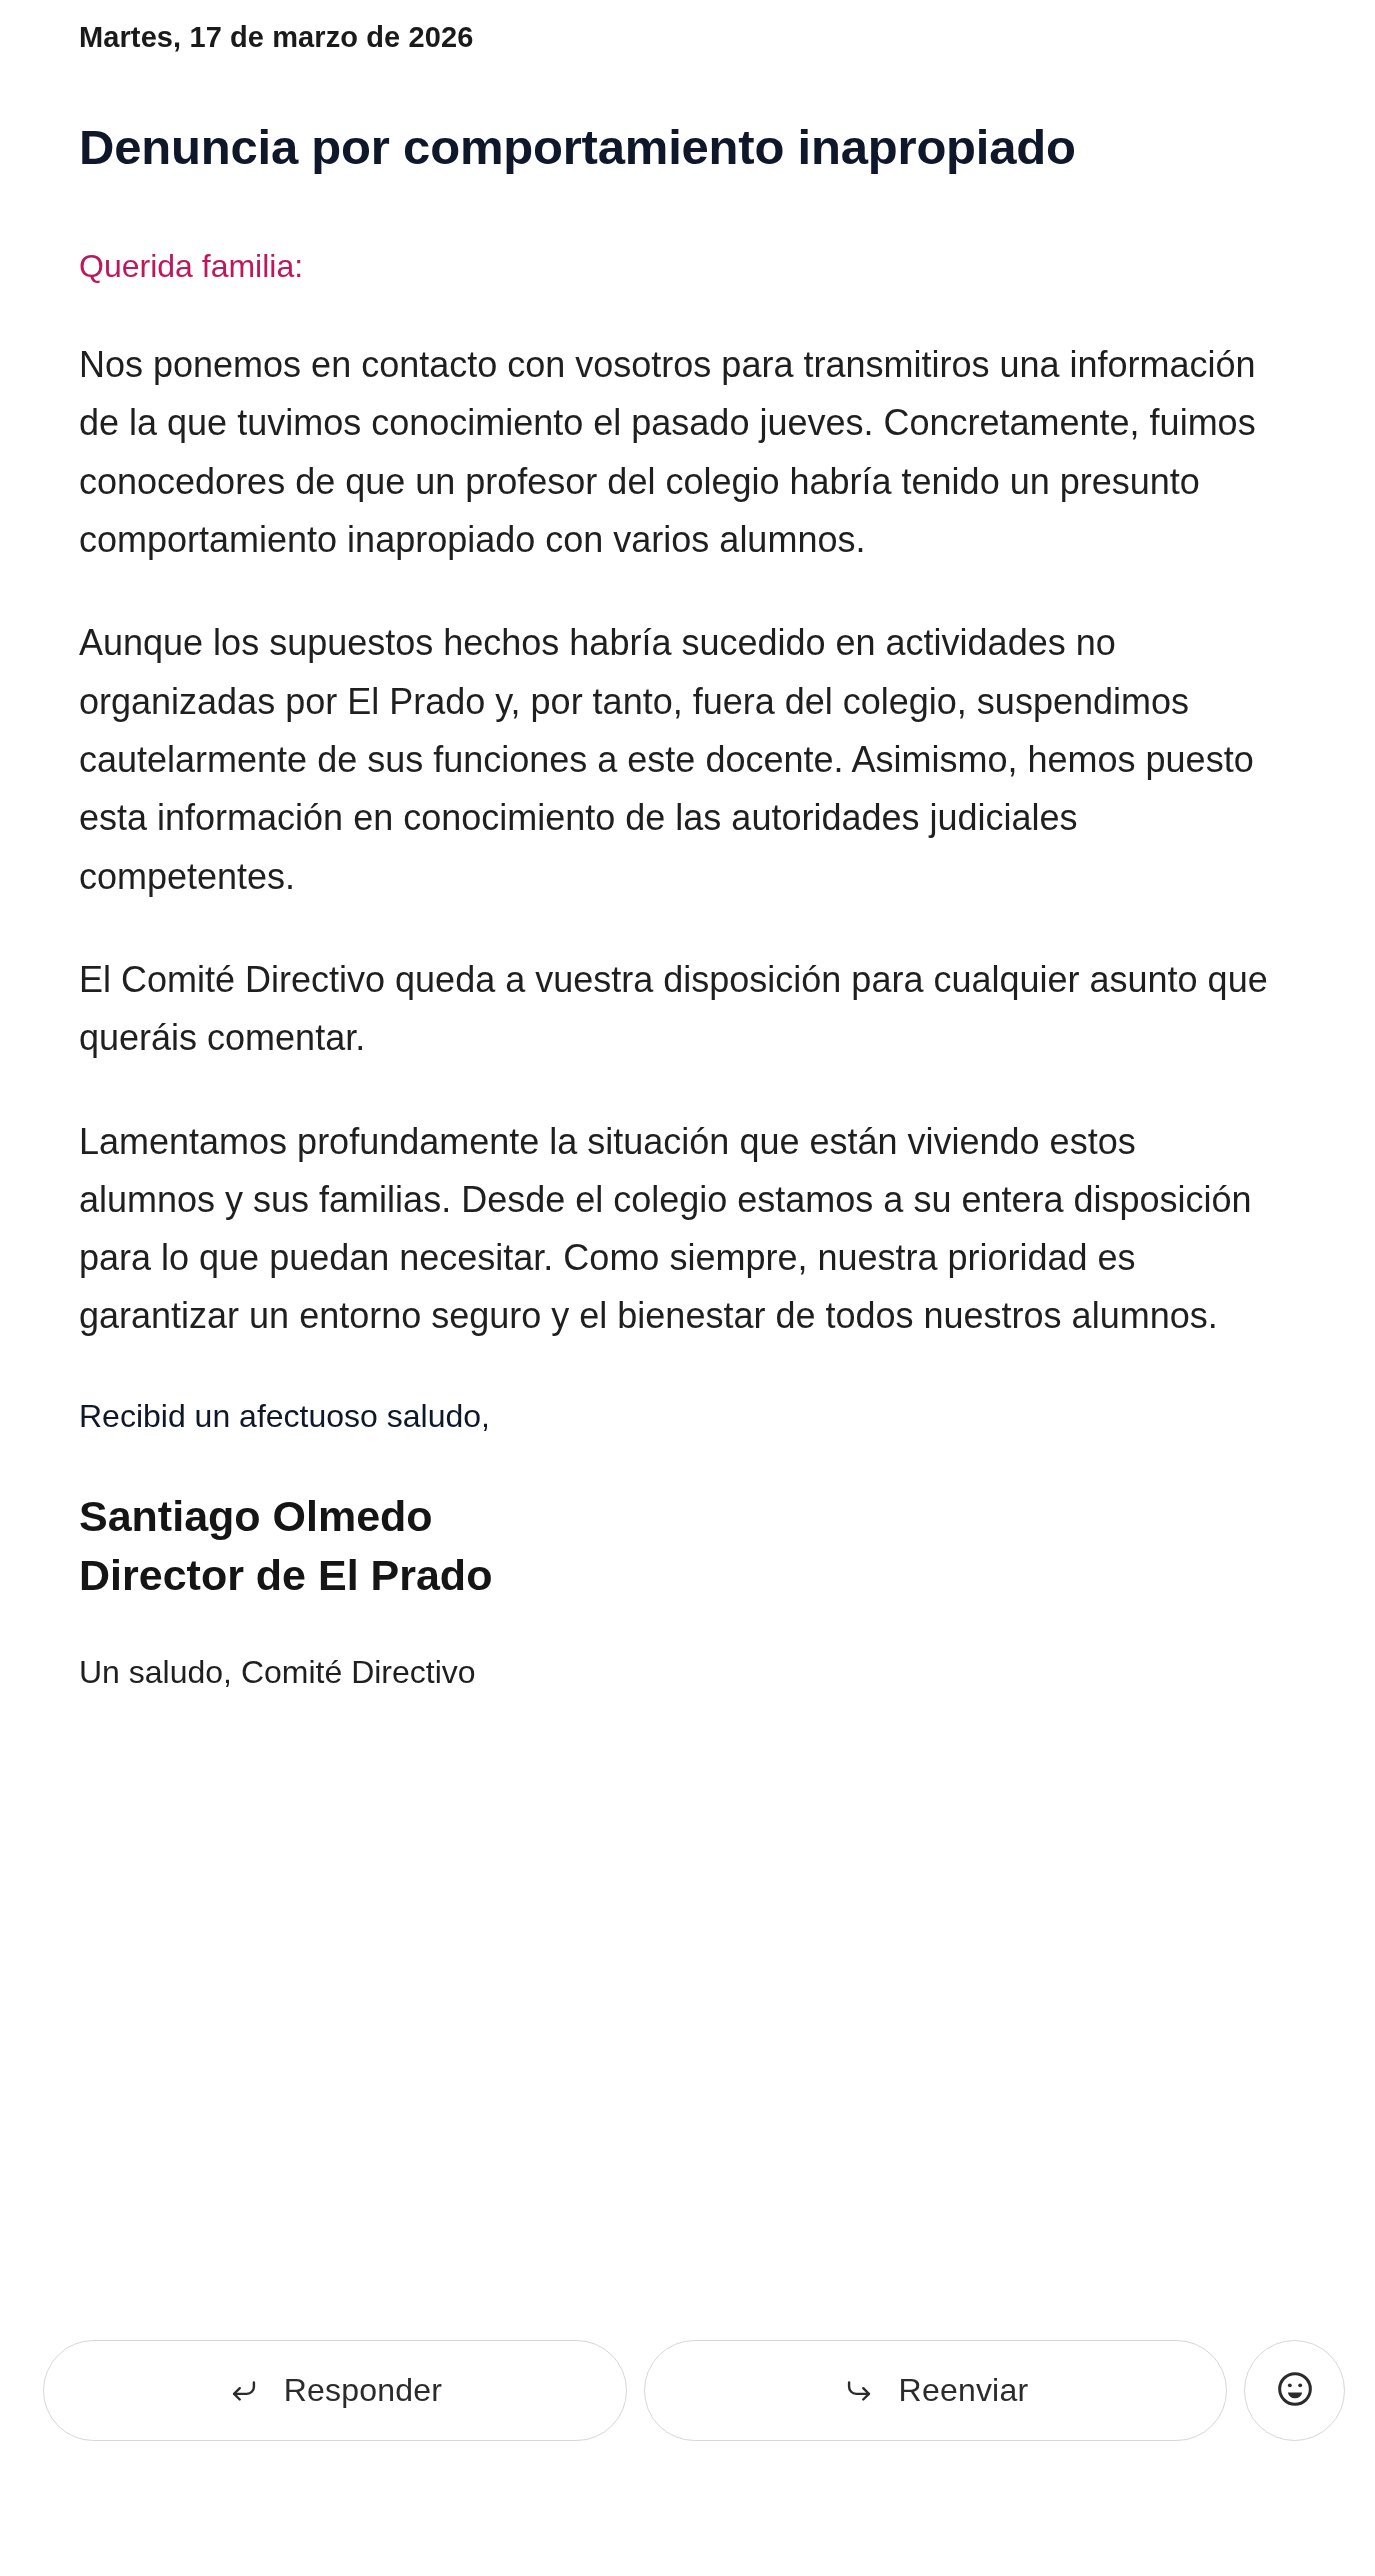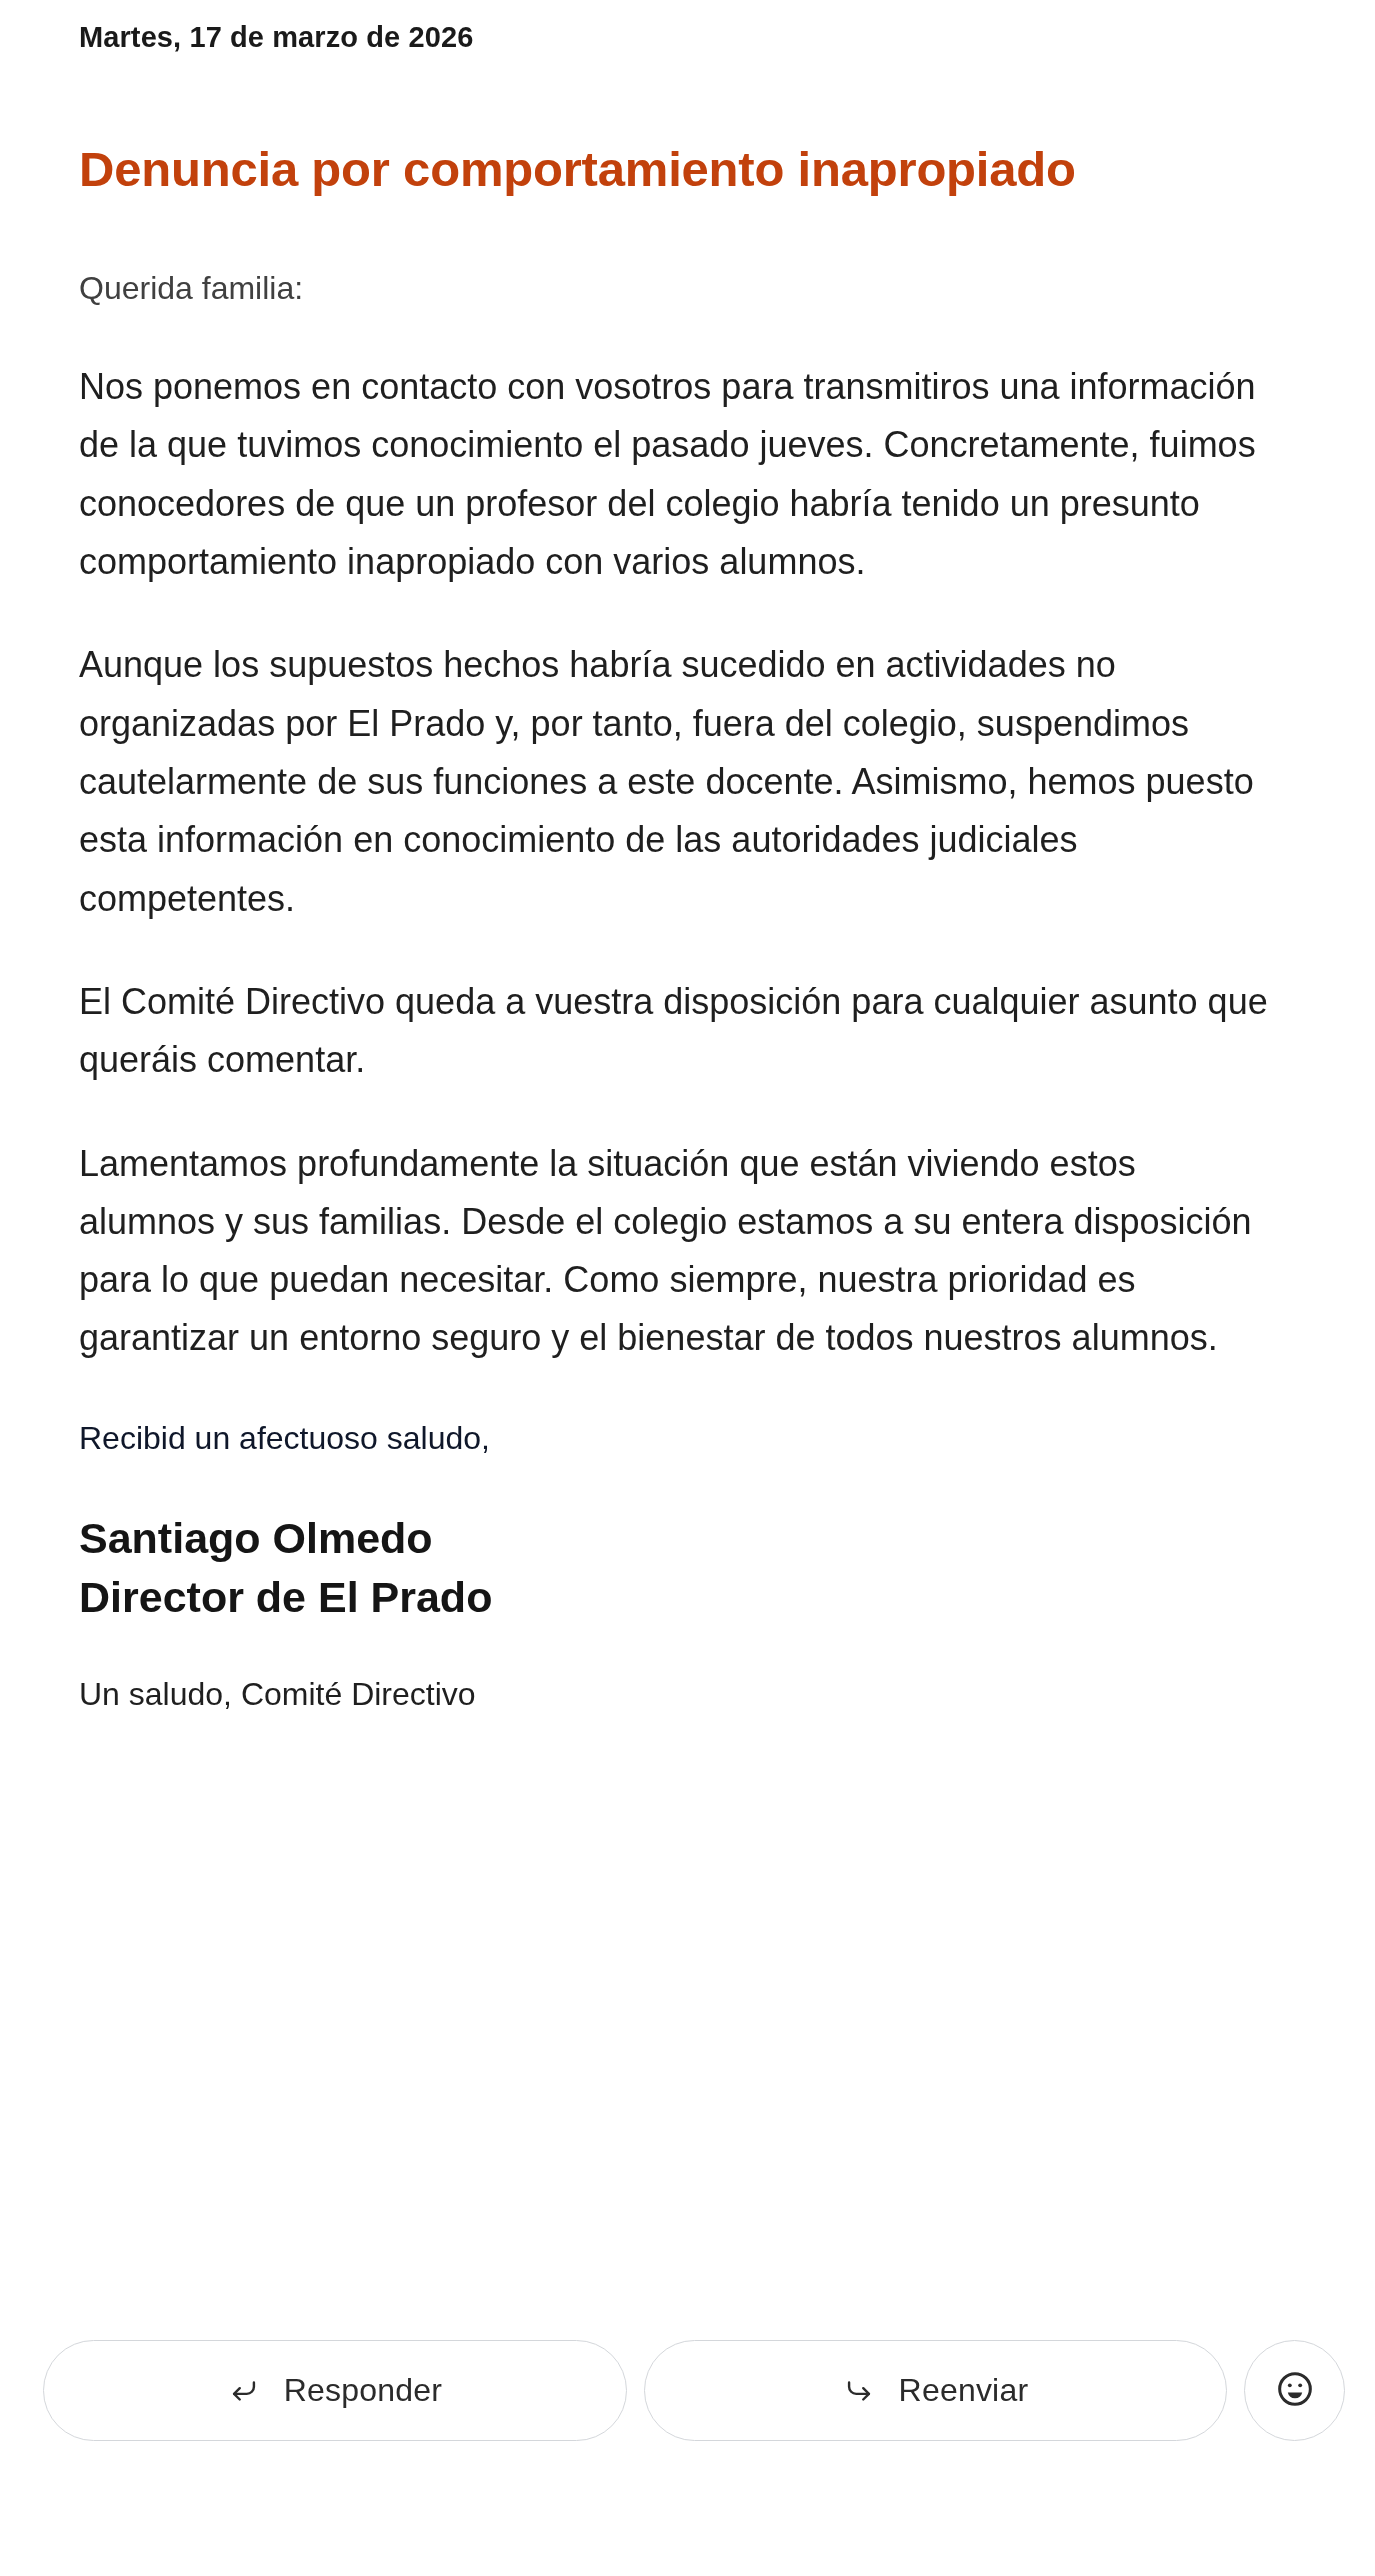--- a/index.html
+++ b/index.html
@@ -33,31 +33,31 @@
     font-weight: 700;
     color: #1a1a1a;
     letter-spacing: 0.1px;
     padding-top: 19px;
     line-height: 1.25;
   }
 
   .subject-title {
     font-size: 49px;
     font-weight: 700;
-    color: #c2410c;
+    color: #0f172a;
     line-height: 1.23;
-    margin-top: 84px;
+    margin-top: 62px;
     letter-spacing: -0.2px;
     max-width: 1109px;
   }
 
   .greeting {
     font-size: 32px;
     font-weight: 400;
-    color: #404040;
+    color: #be185d;
     line-height: 1.55;
     margin-top: 64px;
   }
 
   .body-para {
     font-size: 36px;
     font-weight: 400;
     color: #1f1f1f;
     line-height: 1.62;
     margin-top: 45px;

